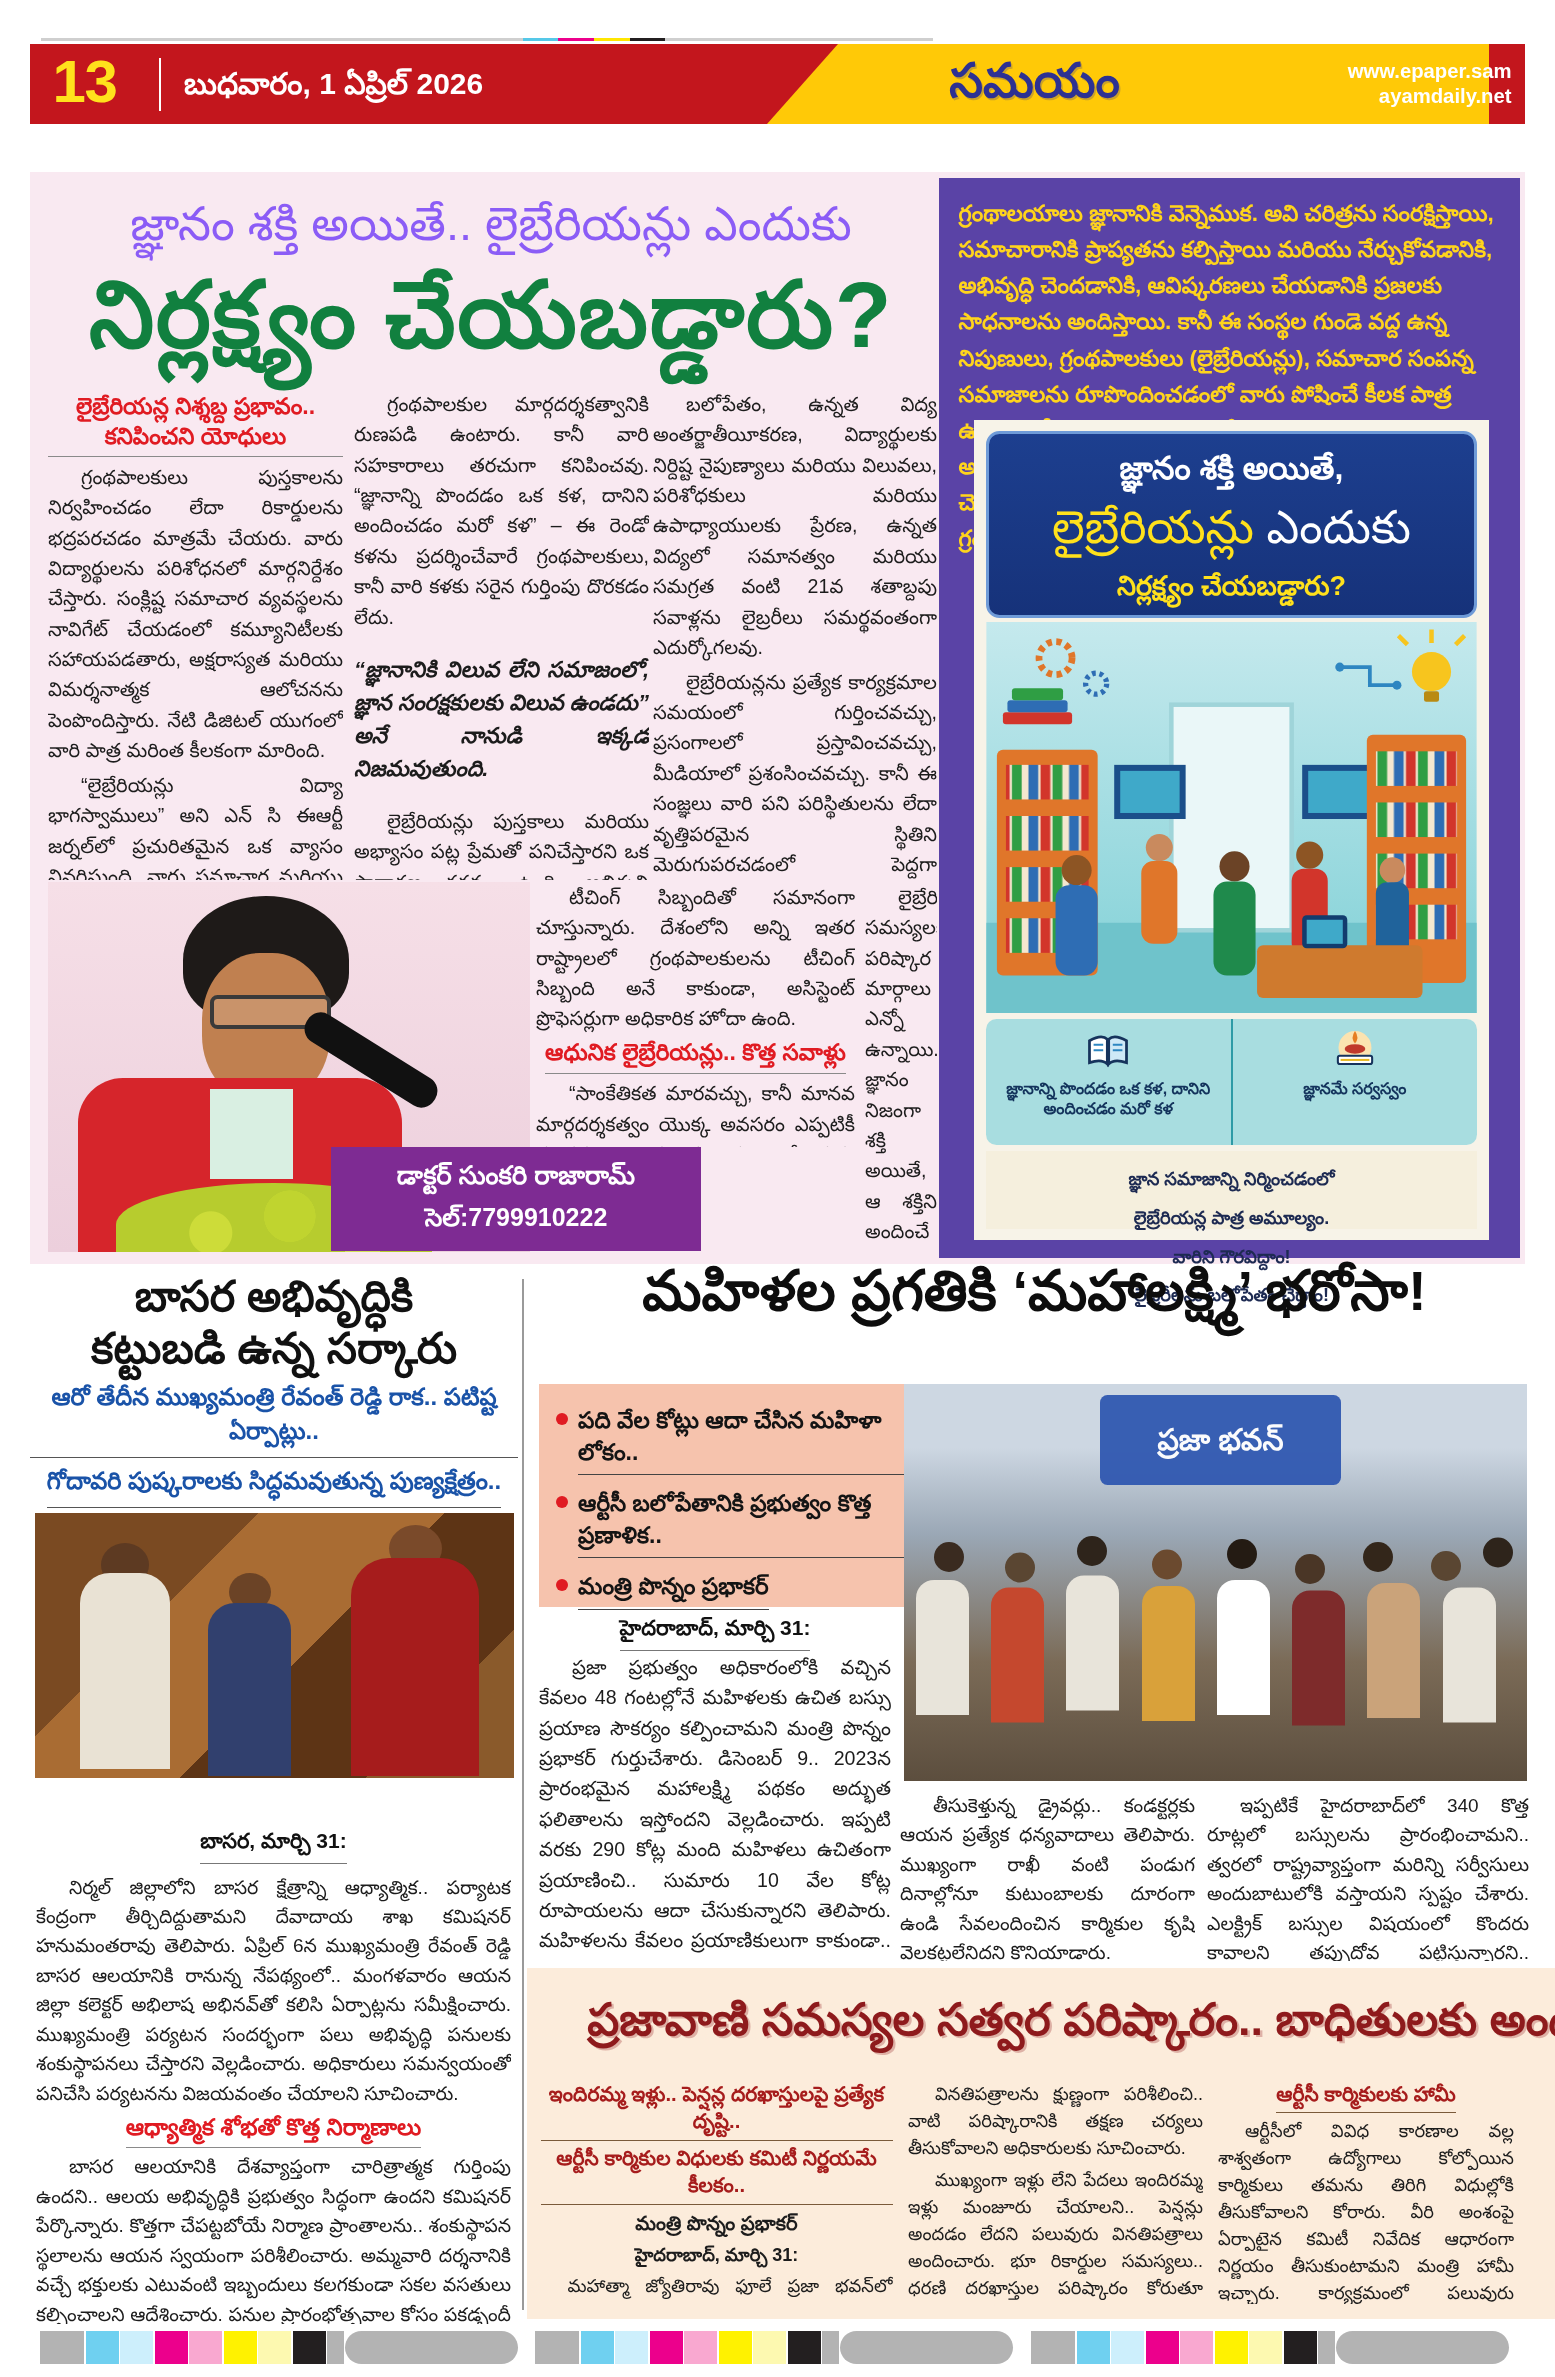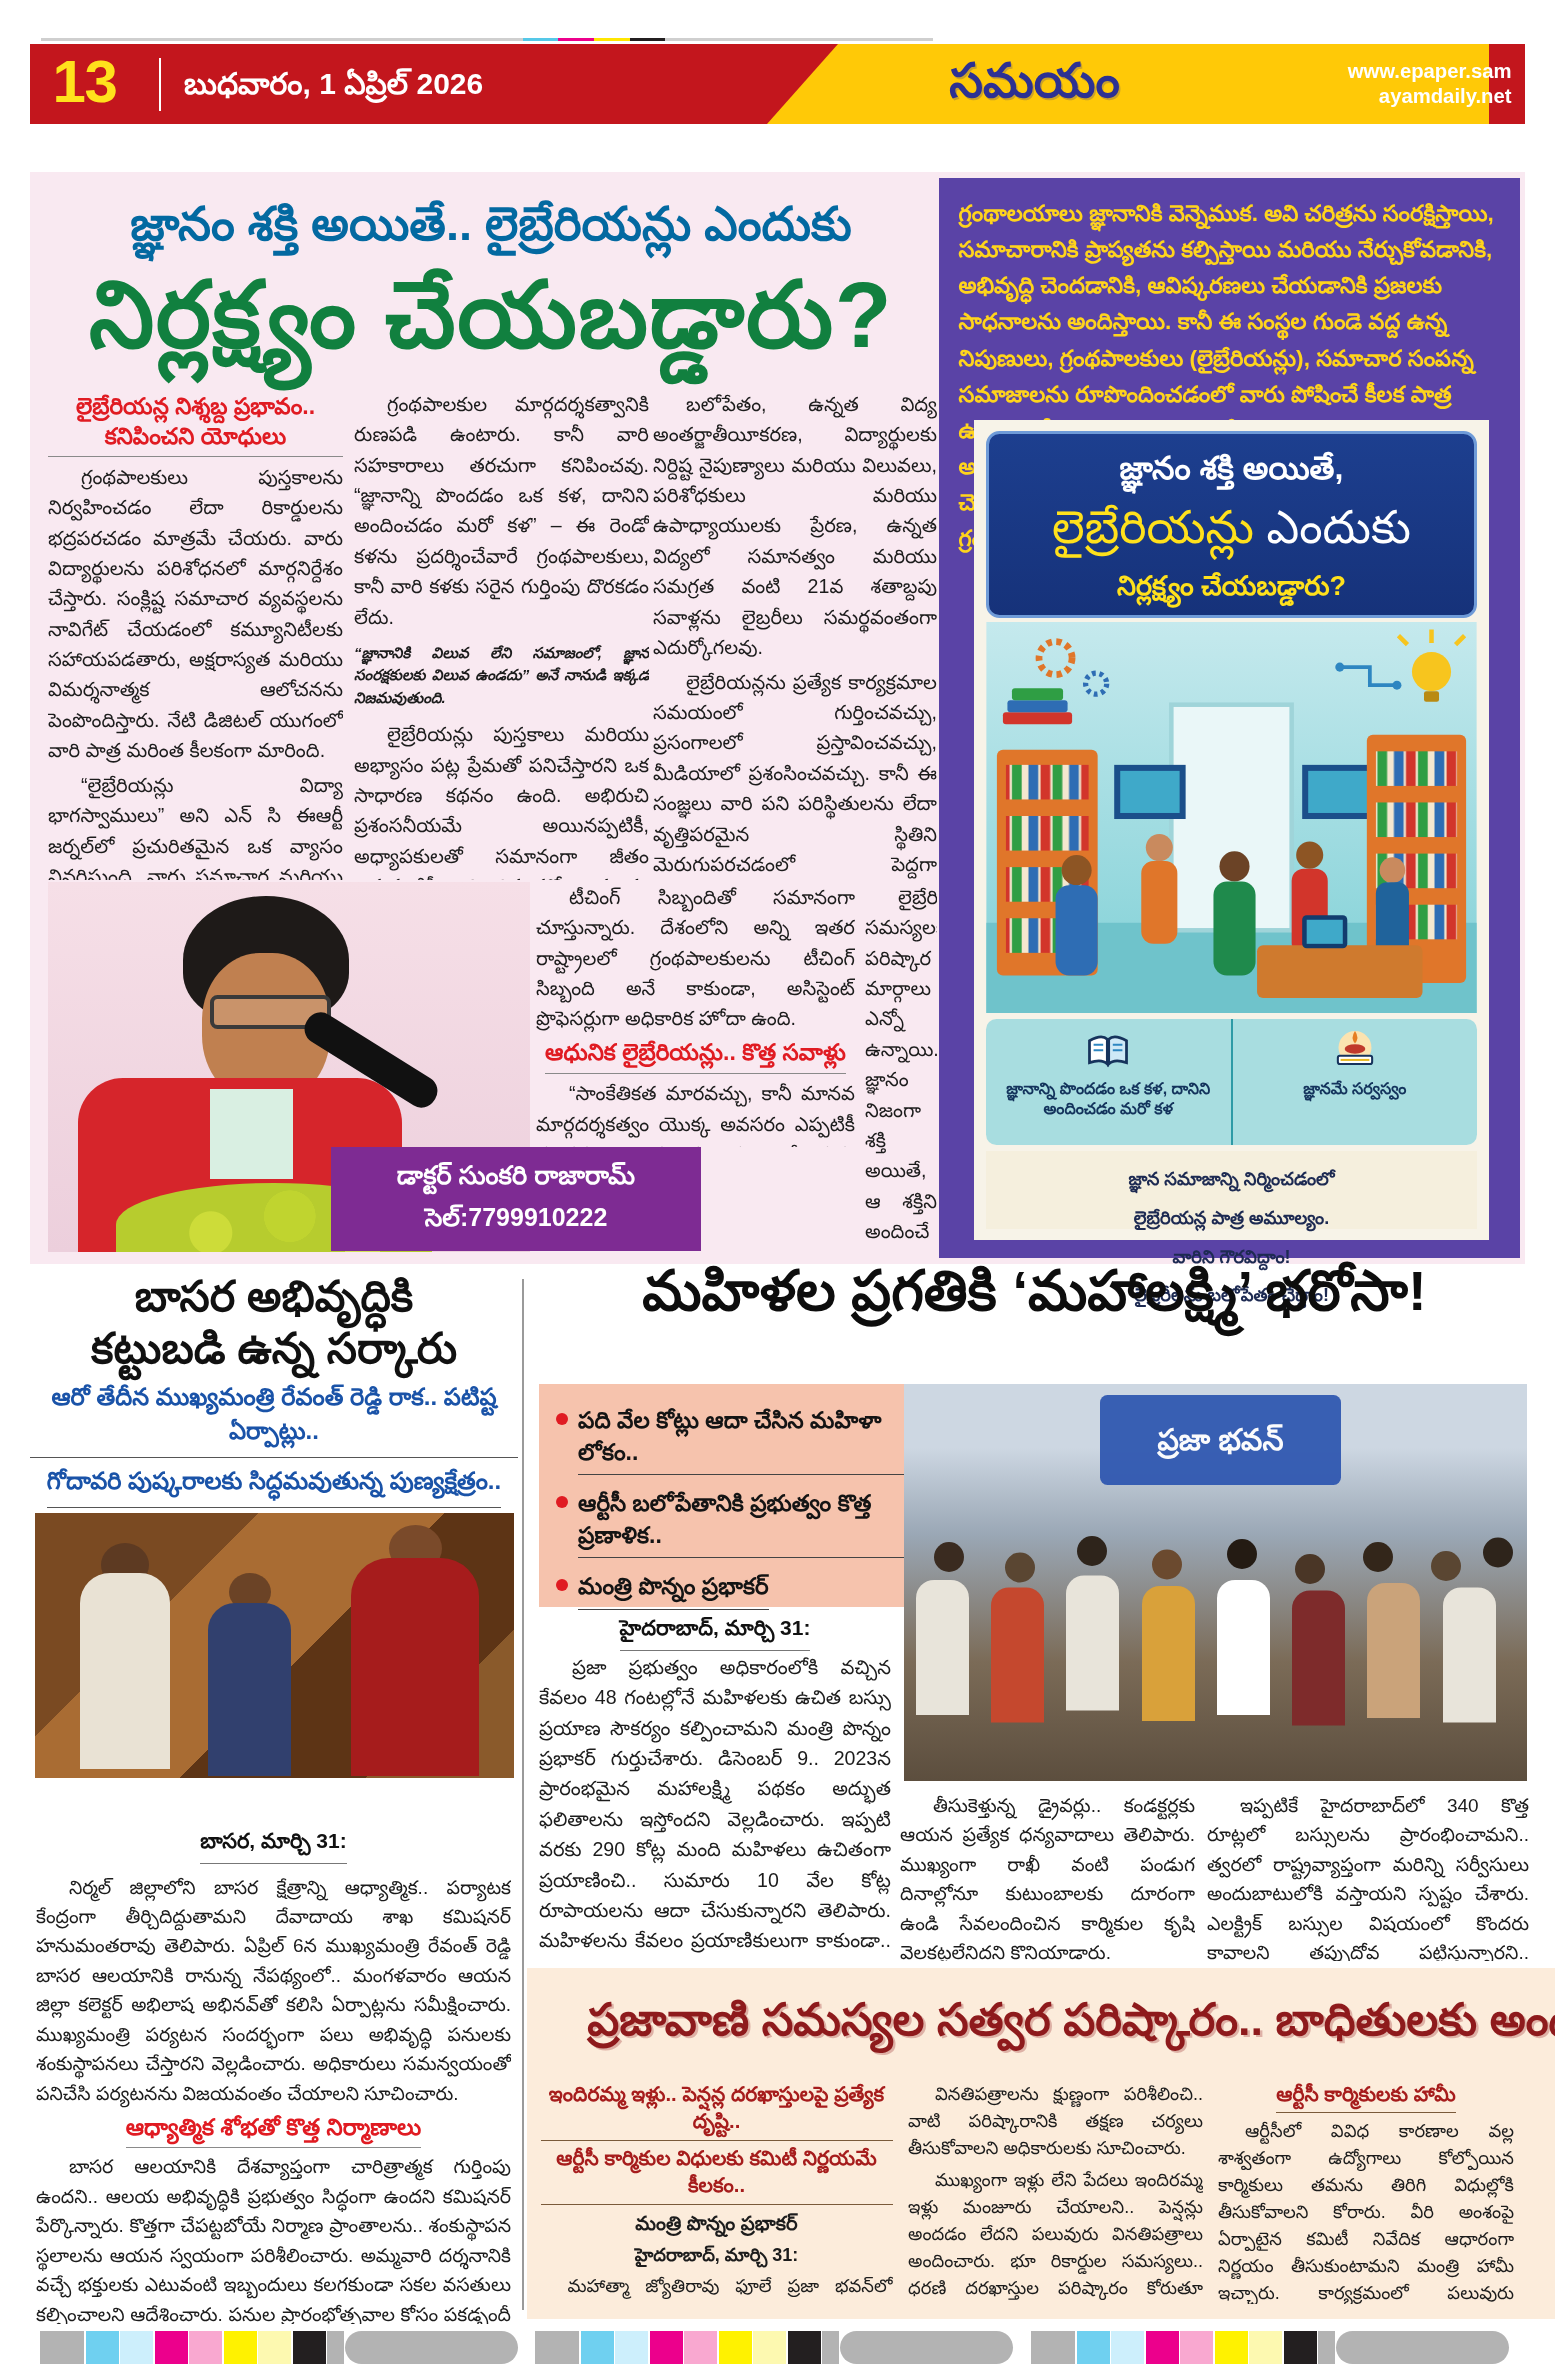--- a/index.html
+++ b/index.html
@@ -14,21 +14,21 @@
   .hdr-yellow{position:absolute;left:737px;top:0;width:722px;height:80px;background:#ffc907;
     clip-path:polygon(71px 0,100% 0,100% 100%,0 100%);}
   .hdr-num{position:absolute;left:22.6px;top:3px;font-size:60px;font-weight:800;color:#ffe11c;letter-spacing:-1.5px;}
   .hdr-div{position:absolute;left:129px;top:13.5px;width:2.3px;height:53px;background:#ffffff;}
   .hdr-date{position:absolute;left:154px;top:22.6px;font-size:30px;font-weight:700;color:#ffffff;}
   .hdr-mast{position:absolute;left:839px;top:9px;width:331px;text-align:center;font-size:48px;font-weight:900;color:#2d3192;text-shadow:1.5px 1.5px 0 rgba(45,49,146,.25);}
   .hdr-site{position:absolute;right:13.5px;top:15px;text-align:right;color:#ffffff;font-size:20.3px;font-weight:600;line-height:1.25;}
 
   
   #art1{left:30px;top:172px;width:1495px;height:1092px;background:#f9e9f1;}
-  .a1-h1{left:13.5px;top:24px;width:895px;text-align:center;font-size:47px;font-weight:700;color:#0369a1;}
+  .a1-h1{left:13.5px;top:24px;width:895px;text-align:center;font-size:47px;font-weight:400;color:#8b5cf6;}
   .a1-h2{left:13.5px;top:90px;width:895px;text-align:center;font-size:93px;font-weight:800;color:#11803f;letter-spacing:1.5px;}
 
   .purple-panel{left:909px;top:6px;width:581px;height:1080px;background:#5a43a6;}
   .panel-intro{position:absolute;left:19.6px;top:18px;width:542px;color:#ffd41c;font-size:22.6px;font-weight:700;line-height:1.6;text-align:left;}
   .poster{position:absolute;left:35px;top:242px;width:515px;height:820px;background:#f7f3e8;}
   .poster-head{position:absolute;left:12px;top:10.5px;width:491px;height:187px;border-radius:13.5px;
      background:linear-gradient(180deg,#1d3f8f,#16327a);border:3px solid #6f9bd8;box-sizing:border-box;text-align:center;color:#fff;}
   .ph-l1{margin-top:16.6px;font-size:32px;font-weight:800;}
   .ph-l2{margin-top:6px;font-size:46px;font-weight:400;}
   .ph-l2 .yel{color:#ffe11c;}
@@ -38,21 +38,21 @@
   .chip{flex:1;display:flex;flex-direction:column;align-items:center;justify-content:flex-start;padding:7.5px 6px;box-sizing:border-box;}
   .chip + .chip{border-left:2.3px solid #2e9aa6;}
   .chip-label{margin-top:4.5px;text-align:center;font-size:16px;font-weight:800;color:#13335c;line-height:1.25;}
   .poster-slogan{position:absolute;left:12px;top:731px;width:491px;height:78px;background:#f5efdd;text-align:center;color:#1d2a52;font-weight:800;font-size:18px;line-height:1.1;}
   .slog-line{margin-top:19px;}
 
   .newscol{font-size:19.6px;color:#1c1c1c;line-height:1.55;text-align:justify;overflow:hidden;}
   .newscol p{margin:0 0 4.5px 0;text-indent:33px;}
   .colhead{color:#e01b22;font-weight:800;font-size:23px;text-align:center;line-height:1.3;margin:3px 0 4.5px 0;}
   .colhead .ul{display:inline-block;border-bottom:1.5px solid #8a8a8a;padding-bottom:4.5px;}
-  .quote{font-weight:800;font-style:italic;font-size:15px;line-height:1.5;margin:10px 0;}
+  .quote{font-weight:800;font-style:italic;font-size:22px;line-height:1.5;margin:21px 0;}
   .a1-colA{left:18px;top:217px;width:295px;height:491px;}
   .a1-colB{left:324px;top:217px;width:295px;height:491px;}
   .a1-colC{left:623px;top:217px;width:284px;height:491px;}
   .a1-colB2{left:506px;top:710px;width:319px;height:265px;}
   .a1-colC2{left:835px;top:710px;width:72px;height:367px;}
 
   
   .photo1{left:18px;top:710px;width:482px;height:370px;background:linear-gradient(180deg,#f6dfe7,#eccfdc);overflow:hidden;}
   .p1-hair{position:absolute;left:135px;top:13.5px;width:166px;height:128px;background:#1e1a18;border-radius:50% 50% 40% 40%;}
   .p1-face{position:absolute;left:154px;top:71px;width:128px;height:150px;background:#c08050;border-radius:45%;}

